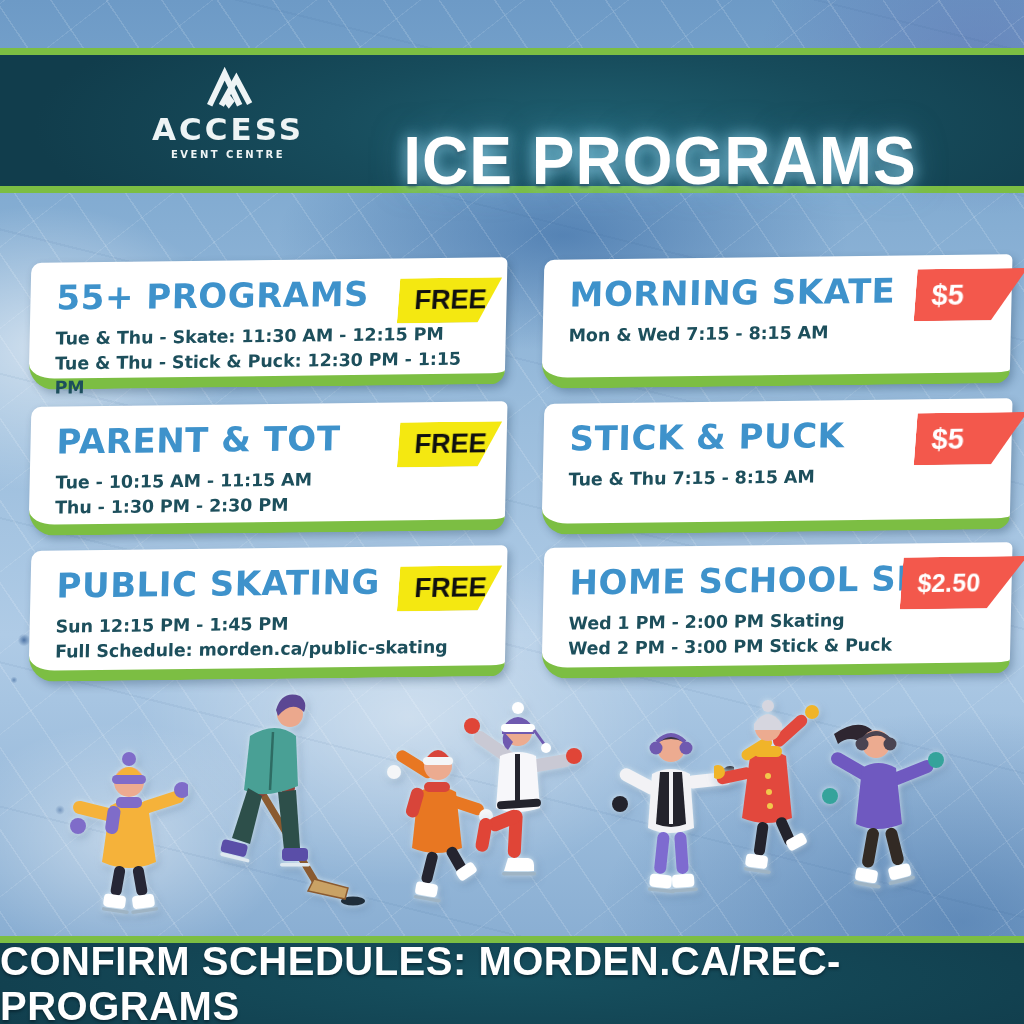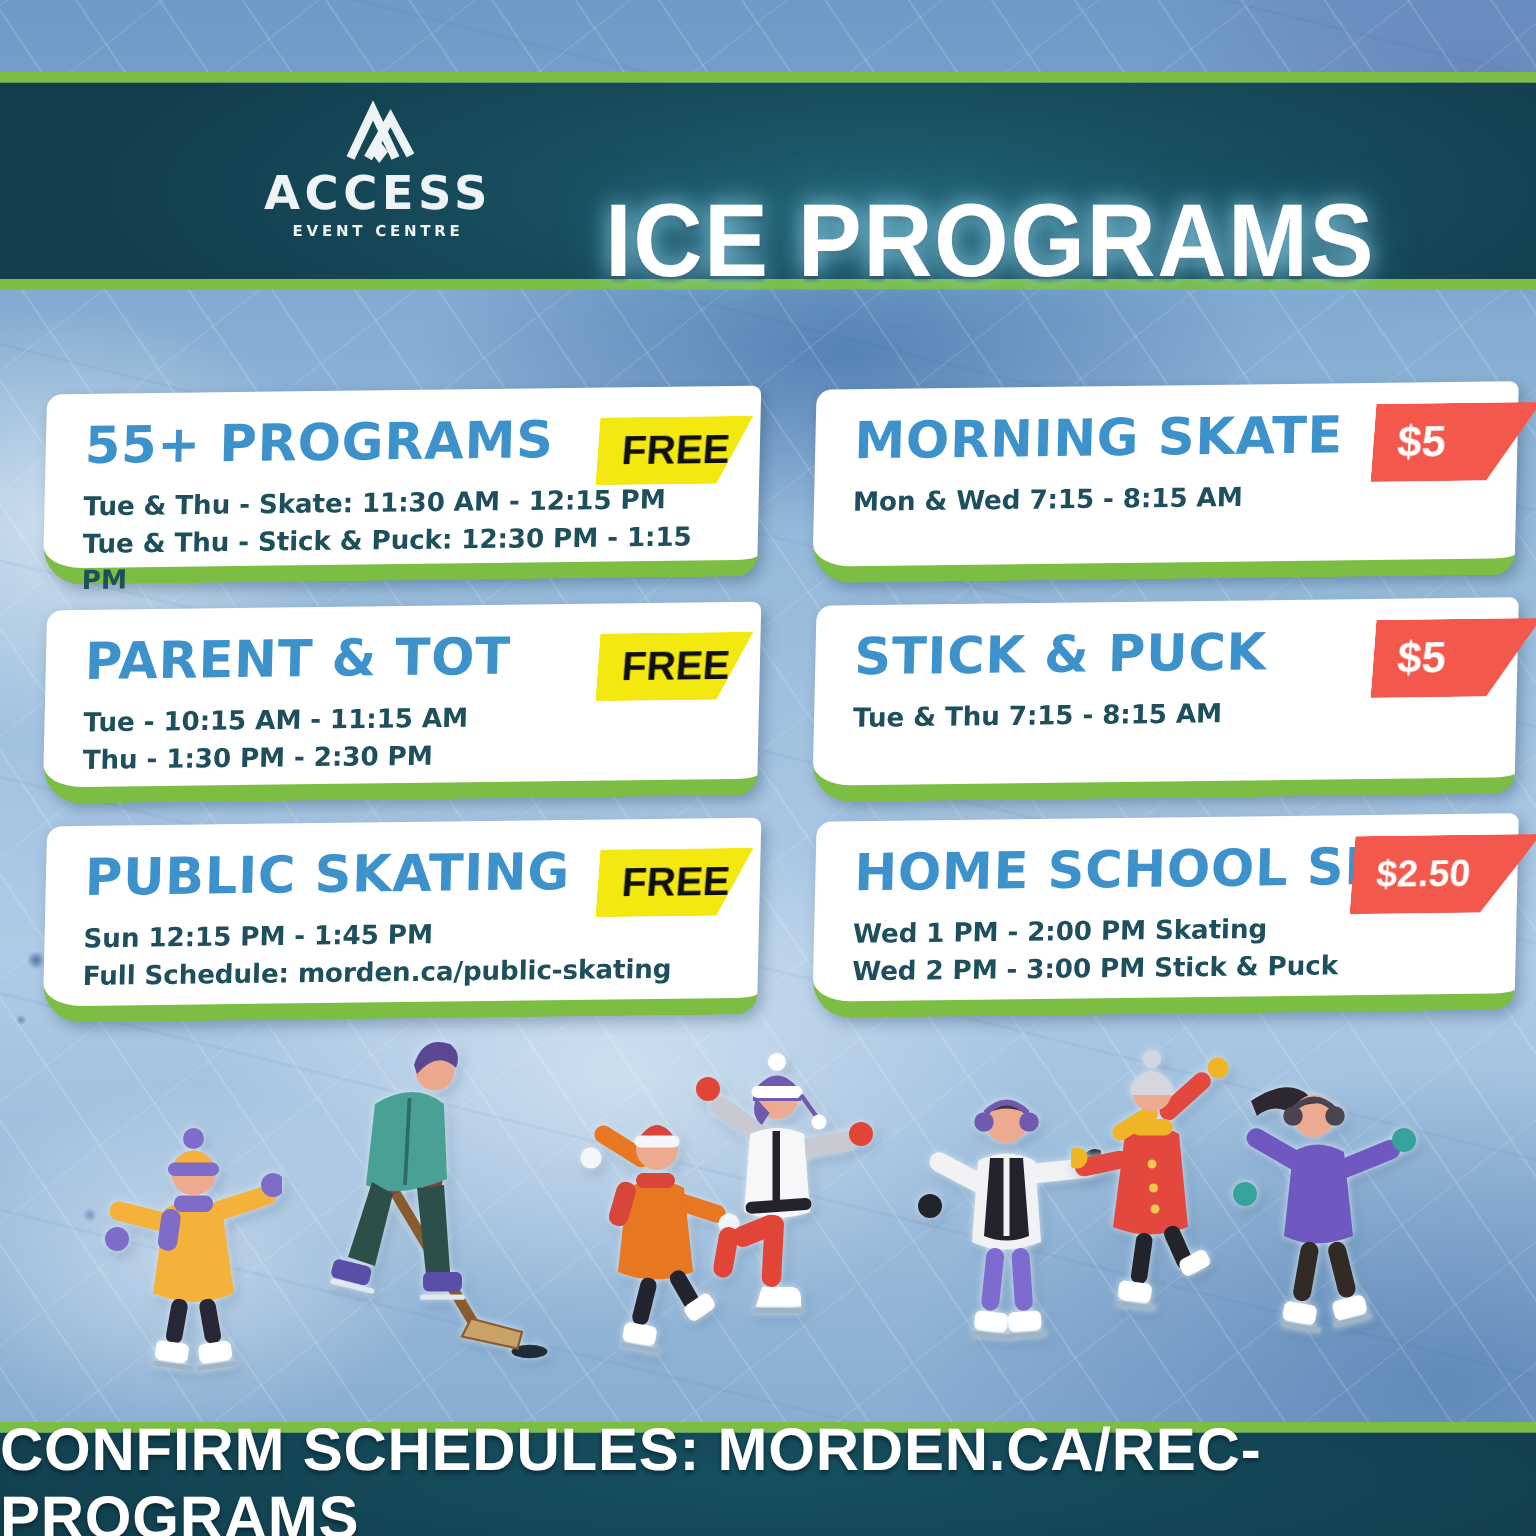--- a/index.html
+++ b/index.html
@@ -34,21 +34,21 @@
       radial-gradient(5px 5px at 14px 120px, rgba(55,96,150,.6), transparent 70%),
       radial-gradient(7px 7px at 60px 250px, rgba(55,96,150,.5), transparent 70%);
   }
   
   .banner{
     position:absolute;left:0;top:48px;width:1024px;height:145px;box-sizing:border-box;
     border-top:7px solid var(--accent-green,#7cbe43);
     border-bottom:7px solid var(--accent-green,#7cbe43);
     background:radial-gradient(560px 150px at 58% 55%, #1f5f70 0%, #174c5c 48%, var(--header-teal,#113d4c) 100%);
   }
-  .logo{position:absolute;left:148px;top:8px;width:160px;text-align:center;color:#eef4f5;margin-left:24px;}
+  .logo{position:absolute;left:148px;top:8px;width:160px;text-align:center;color:#eef4f5;}
   .logo .ic{display:block;margin:0 auto 2px auto;}
   .logo-name{font-size:31px;font-weight:600;letter-spacing:3px;line-height:1.05;}
   .logo-sub{font-size:10px;font-weight:600;letter-spacing:2.5px;margin-top:3px;}
   .page-title{
     position:absolute;left:330px;top:22px;width:660px;text-align:center;
     font-size:64px;font-weight:800;color:#ffffff;letter-spacing:1px;
     transform:scaleY(1.08);transform-origin:top;
     text-shadow:0 0 14px rgba(150,220,245,.85),0 0 32px rgba(110,195,235,.5),0 3px 3px rgba(8,35,48,.6);
     font-family:"Liberation Sans","DejaVu Sans",sans-serif;
   }
@@ -88,21 +88,21 @@
   .badge.paid{
     right:-14px;top:14px;width:110px;height:52px;padding-left:16px;box-sizing:border-box;
     background:var(--badge-red,#f3584c);color:#ffffff;font-size:29px;font-weight:800;
     clip-path:polygon(0 0,100% 0,70% 100%,0 100%);
   }
   .badge.paid.wide{width:124px;font-size:25px;}
   
   .sk{position:absolute;filter:drop-shadow(0 0 3px rgba(225,242,252,.95)) drop-shadow(2px 3px 3px rgba(40,70,110,.25));}
   
   .footer{
-    position:absolute;left:0;bottom:0;width:1024px;height:76px;box-sizing:border-box;
+    position:absolute;left:0;bottom:0;width:1024px;height:88px;box-sizing:border-box;
     border-top:7px solid var(--accent-green,#7cbe43);
     background:radial-gradient(760px 110px at 50% 45%, #16505f 0%, var(--header-teal,#113d4c) 85%);
     display:flex;align-items:center;justify-content:center;
   }
   .footer-text{
     color:#ffffff;font-size:40px;font-weight:800;letter-spacing:.5px;
     font-family:"Liberation Sans","DejaVu Sans",sans-serif;
     text-shadow:0 2px 3px rgba(5,25,35,.6);
   }
 </style>

